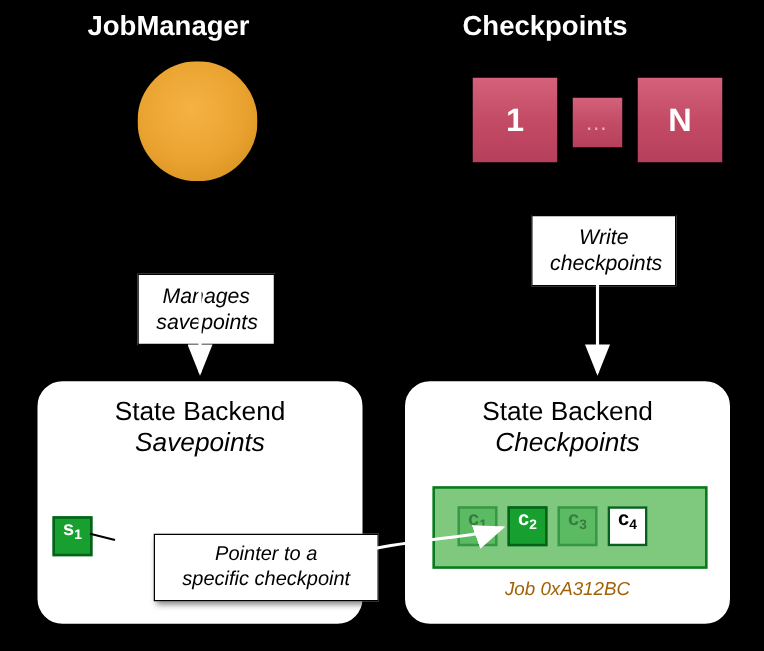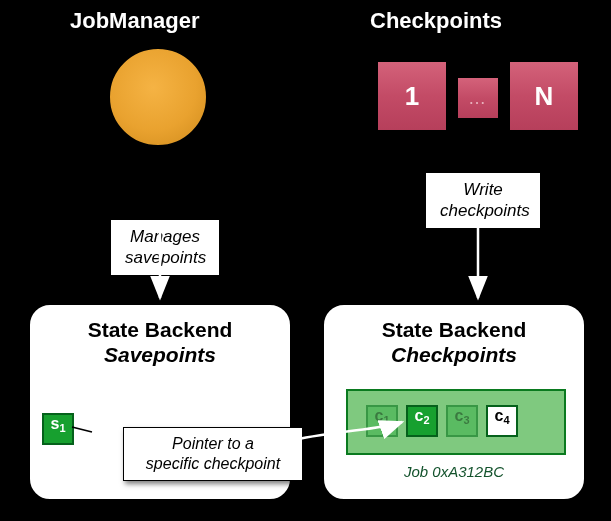--- a/index.html
+++ b/index.html
@@ -72,21 +72,21 @@
   .panel {
     position: absolute;
     background: #fff;
     border: 2px solid #000;
     border-radius: 22px;
     box-shadow: 3px 4px 8px rgba(0,0,0,0.5);
   }
   .panel-title {
     text-align: center;
     font-size: 21px;
-    font-weight: bold;
+    font-weight: normal;
     color: #000;
     line-height: 1.2;
     padding-top: 12px;
   }
   .panel-title .sub {
     font-style: italic;
   }
   .chip {
     position: absolute;
     display: inline-flex;
@@ -99,21 +99,21 @@
   .chip .sub { font-size: 11px; position: relative; top: 3px; }
   .green-region {
     position: absolute;
     background: #7fc97f;
     border: 2px solid #0a7a1f;
   }
   .job-id {
     position: absolute;
     font-style: italic;
     font-size: 15px;
-    color: #14532d;
+    color: #a16207;
     text-align: center;
   }
   svg.arrows {
     position: absolute;
     left: 0; top: 0;
     width: 611px;
     height: 521px;
     pointer-events: none;
   }
 </style>

